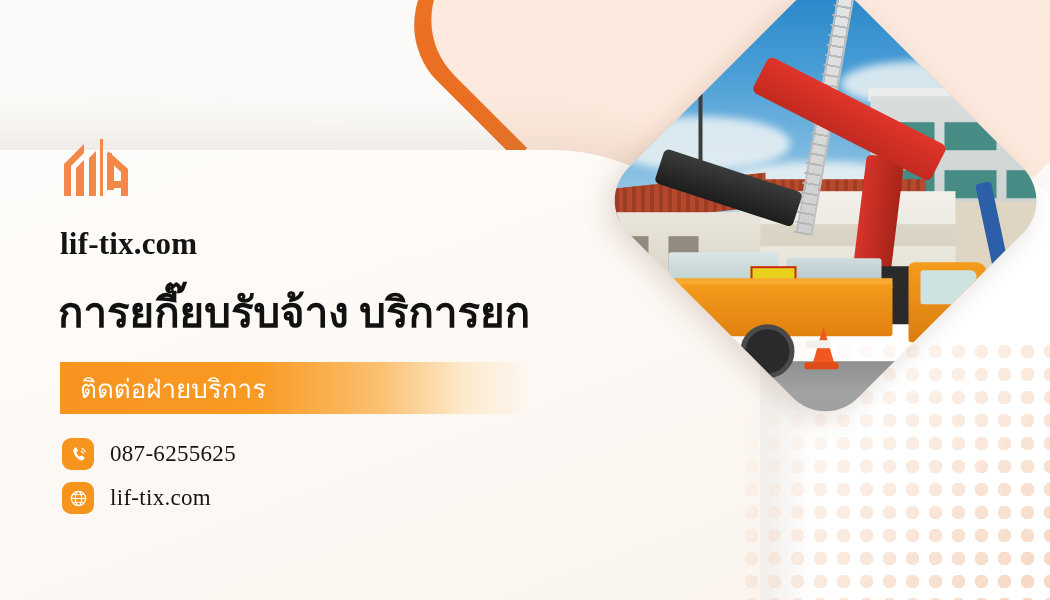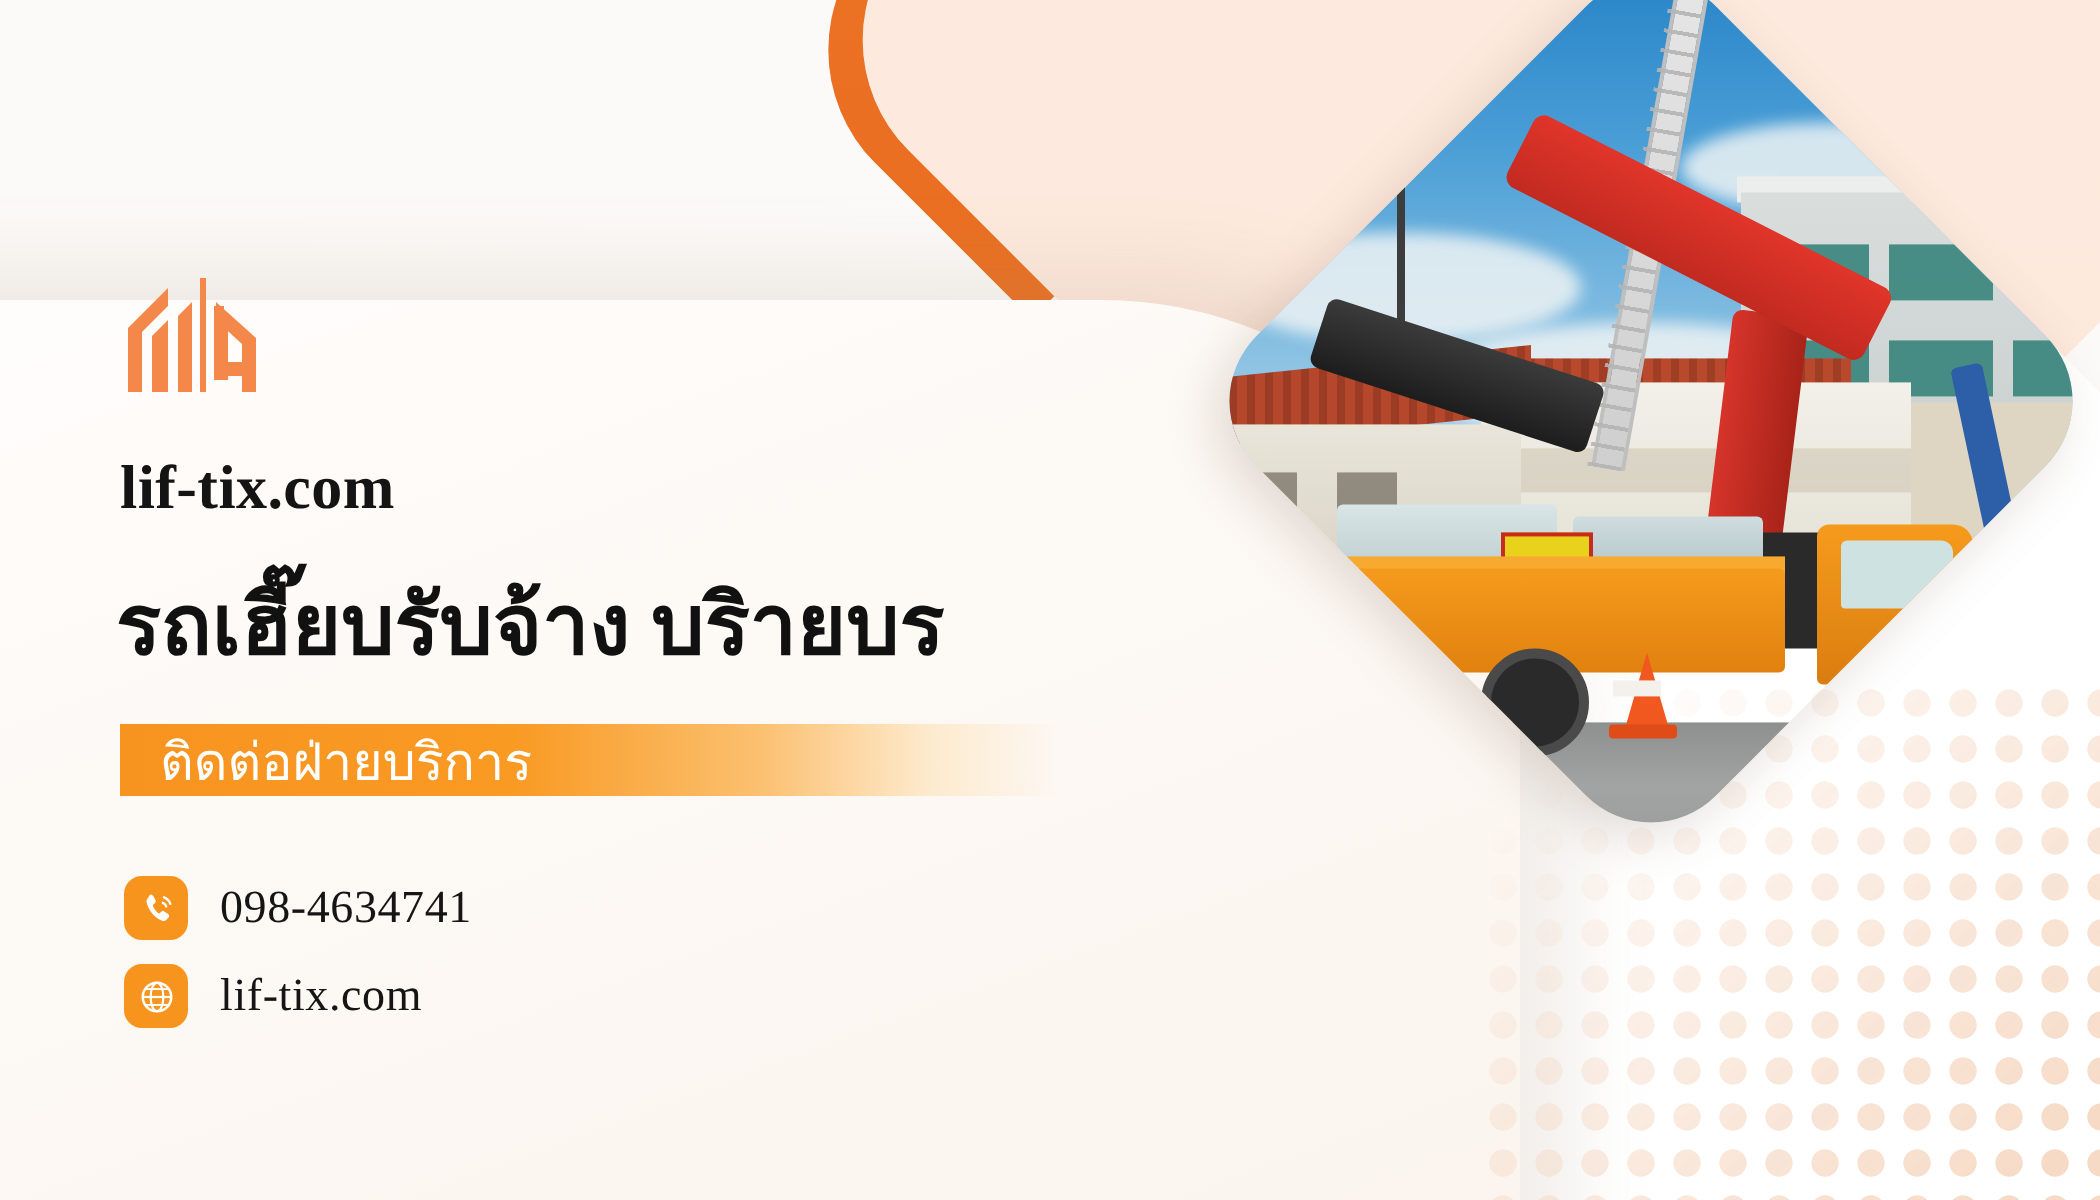--- a/index.html
+++ b/index.html
@@ -171,21 +171,21 @@
 
   #headline{
     position:absolute;left:58px;top:279px;
     font-size:42px;font-weight:700;color:#111111;
     font-family:"Liberation Serif", serif;
     white-space:nowrap;
   }
 
   #cta-bar{
     position:absolute;left:60px;top:362px;
-    width:470px;height:36px;
+    width:470px;height:52px;
     background:linear-gradient(90deg,#f79420 0%, #f99a23 42%, #fbc070 68%, #fdeacd 86%, rgba(253,245,237,0) 100%);
     display:flex;align-items:center;
   }
   #cta-text{
     padding-left:20px;
     font-size:26px;color:#ffffff;
     font-family:"Liberation Serif", serif;
     white-space:nowrap;
   }
 
@@ -288,35 +288,35 @@
           <path d="M45 17 L52 24 L63 24 L63 31 L45 31 Z" opacity="0"></path>
           <path d="M46 15 L66 33 L66 60 L59 60 L59 36 L46 24 Z"></path>
           <path d="M45 45 L66 45 L66 52 L45 52 Z"></path>
           <path d="M45 17 L50 17 L50 52 L45 52 Z"></path>
         </g>
       </svg>
     </div>
 
     <div id="brand">lif-tix.com</div>
 
-    <div id="headline">รถเฮี๊ยบรับจ้าง บริายบร</div>
+    <div id="headline">การยกี๊ยบรับจ้าง บริการยก</div>
 
     <div id="cta-bar">
       <span id="cta-text">ติดต่อฝ่ายบริการ</span>
     </div>
 
     <div class="contact-row" id="row-phone">
       <span class="c-icon">
         <svg width="19" height="19" viewBox="0 0 24 24" aria-hidden="true">
           <path fill="#ffffff" d="M7.4 3.2c.7-.5 1.7-.3 2.1.5l1.5 2.6c.4.7.2 1.5-.4 2l-1 .8c-.2.2-.3.5-.2.8.5 1.5 1.9 3.6 3.6 4.8.3.2.6.1.8-.1l.9-.9c.5-.5 1.3-.6 1.9-.2l2.4 1.6c.7.5.9 1.5.3 2.2l-1.2 1.3c-.8.9-2.1 1.2-3.2.7-2.3-1-4.4-2.6-6.1-4.6C7.1 12.5 5.9 10.2 5.4 7.8c-.2-1.1.2-2.2 1-2.9z"></path>
           <path fill="none" stroke="#ffffff" stroke-width="1.5" stroke-linecap="round" d="M16.4 4.6c1.9.7 3.4 2.2 4 4.1"></path>
           <path fill="none" stroke="#ffffff" stroke-width="1.5" stroke-linecap="round" d="M15.7 8.1c1 .4 1.8 1.2 2.1 2.2"></path>
         </svg>
       </span>
-      <span class="c-text">098-4634741</span>
+      <span class="c-text">087-6255625</span>
     </div>
 
     <div class="contact-row" id="row-web">
       <span class="c-icon">
         <svg width="19" height="19" viewBox="0 0 24 24" aria-hidden="true">
           <circle cx="12" cy="12" r="9" fill="none" stroke="#ffffff" stroke-width="1.6"></circle>
           <ellipse cx="12" cy="12" rx="4" ry="9" fill="none" stroke="#ffffff" stroke-width="1.4"></ellipse>
           <line x1="3" y1="12" x2="21" y2="12" stroke="#ffffff" stroke-width="1.4"></line>
           <line x1="4.6" y1="7" x2="19.4" y2="7" stroke="#ffffff" stroke-width="1.2"></line>
           <line x1="4.6" y1="17" x2="19.4" y2="17" stroke="#ffffff" stroke-width="1.2"></line>

